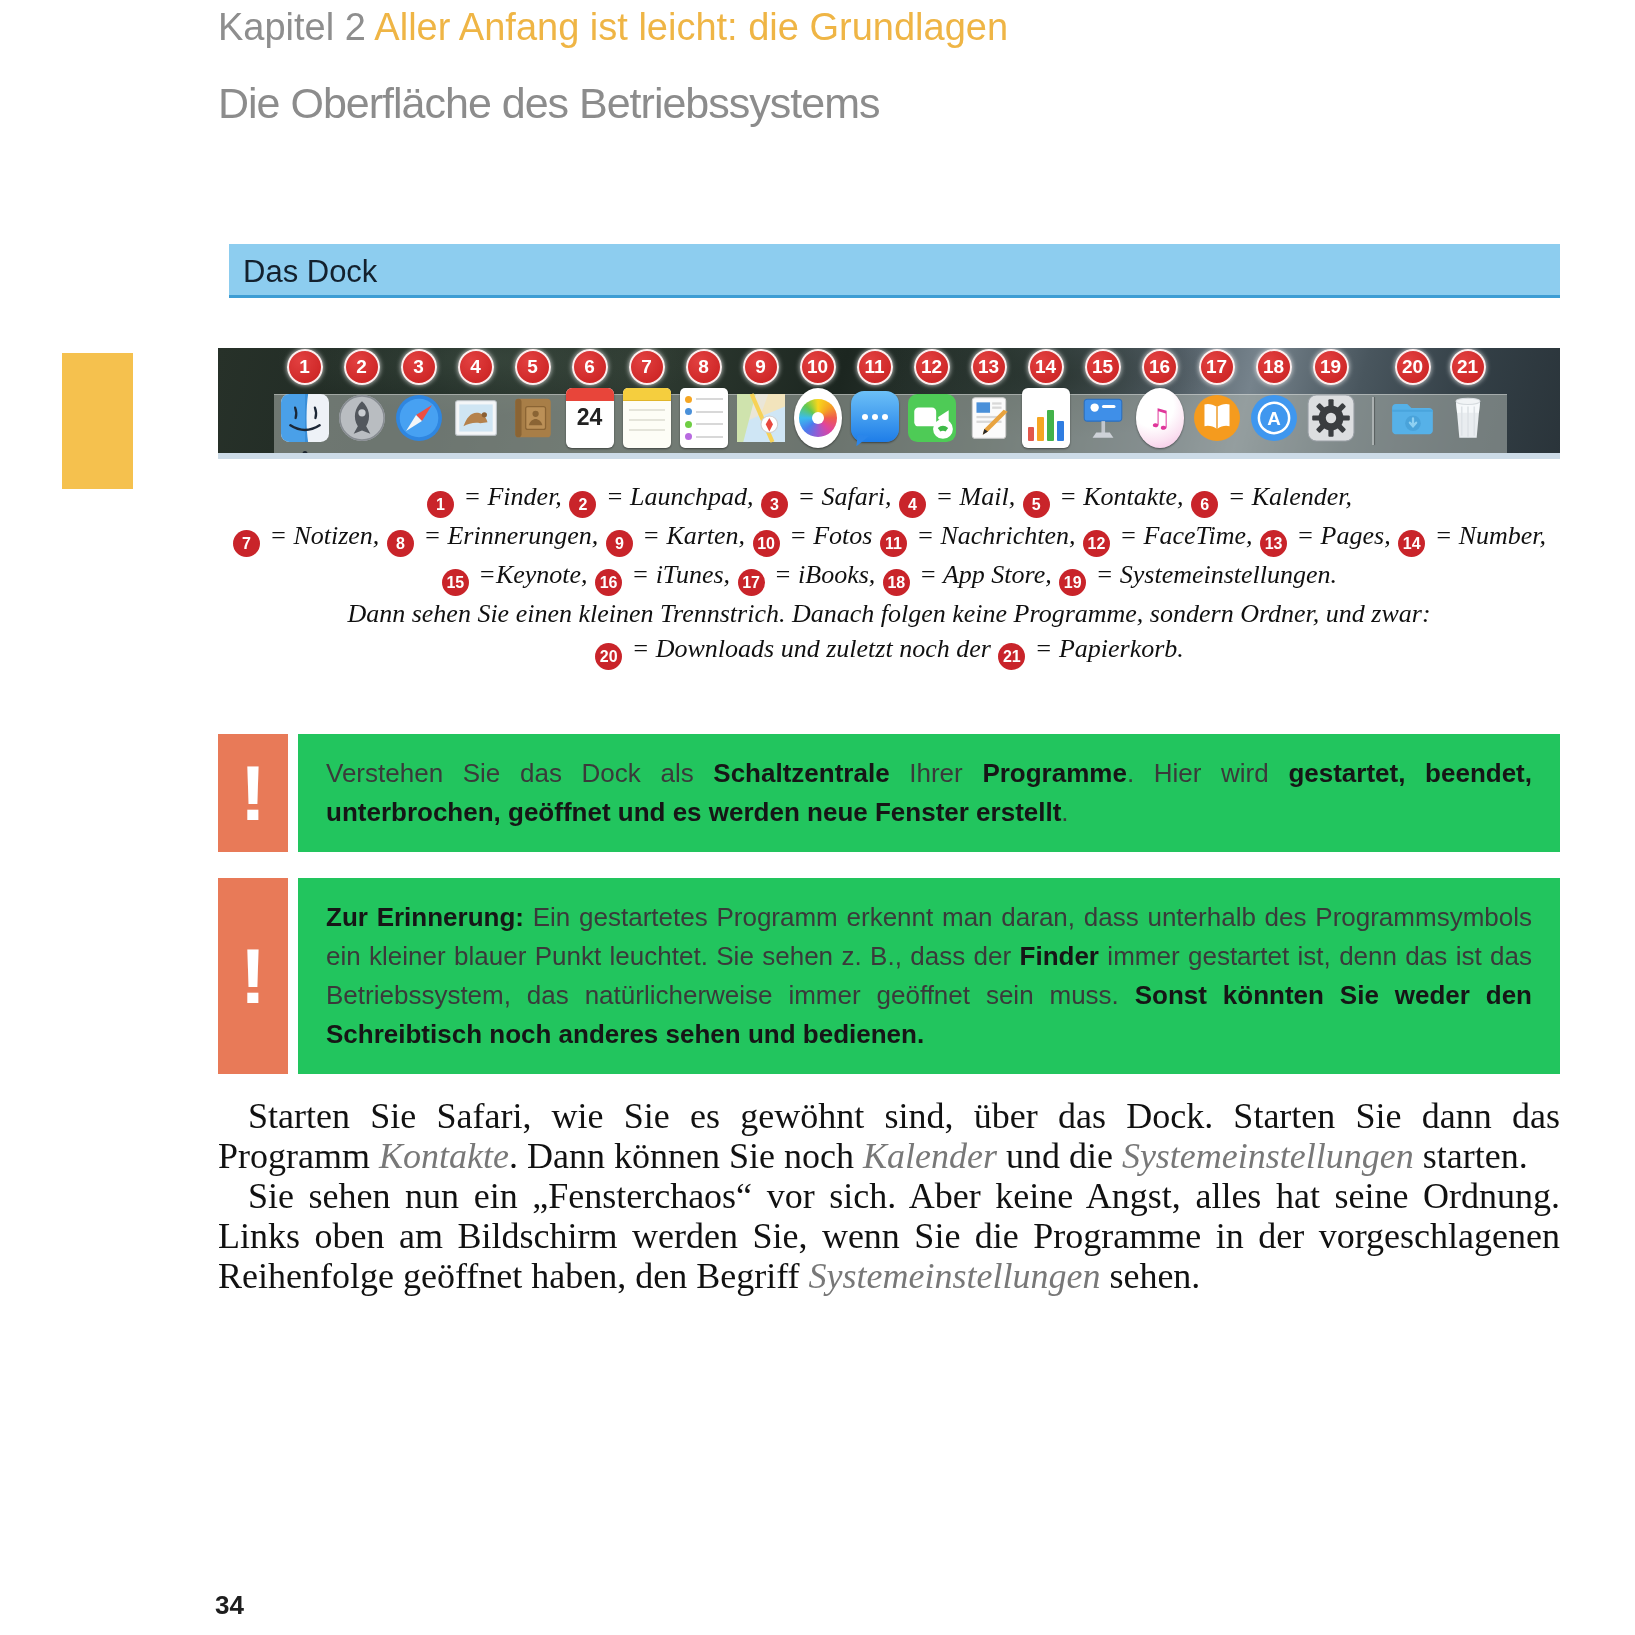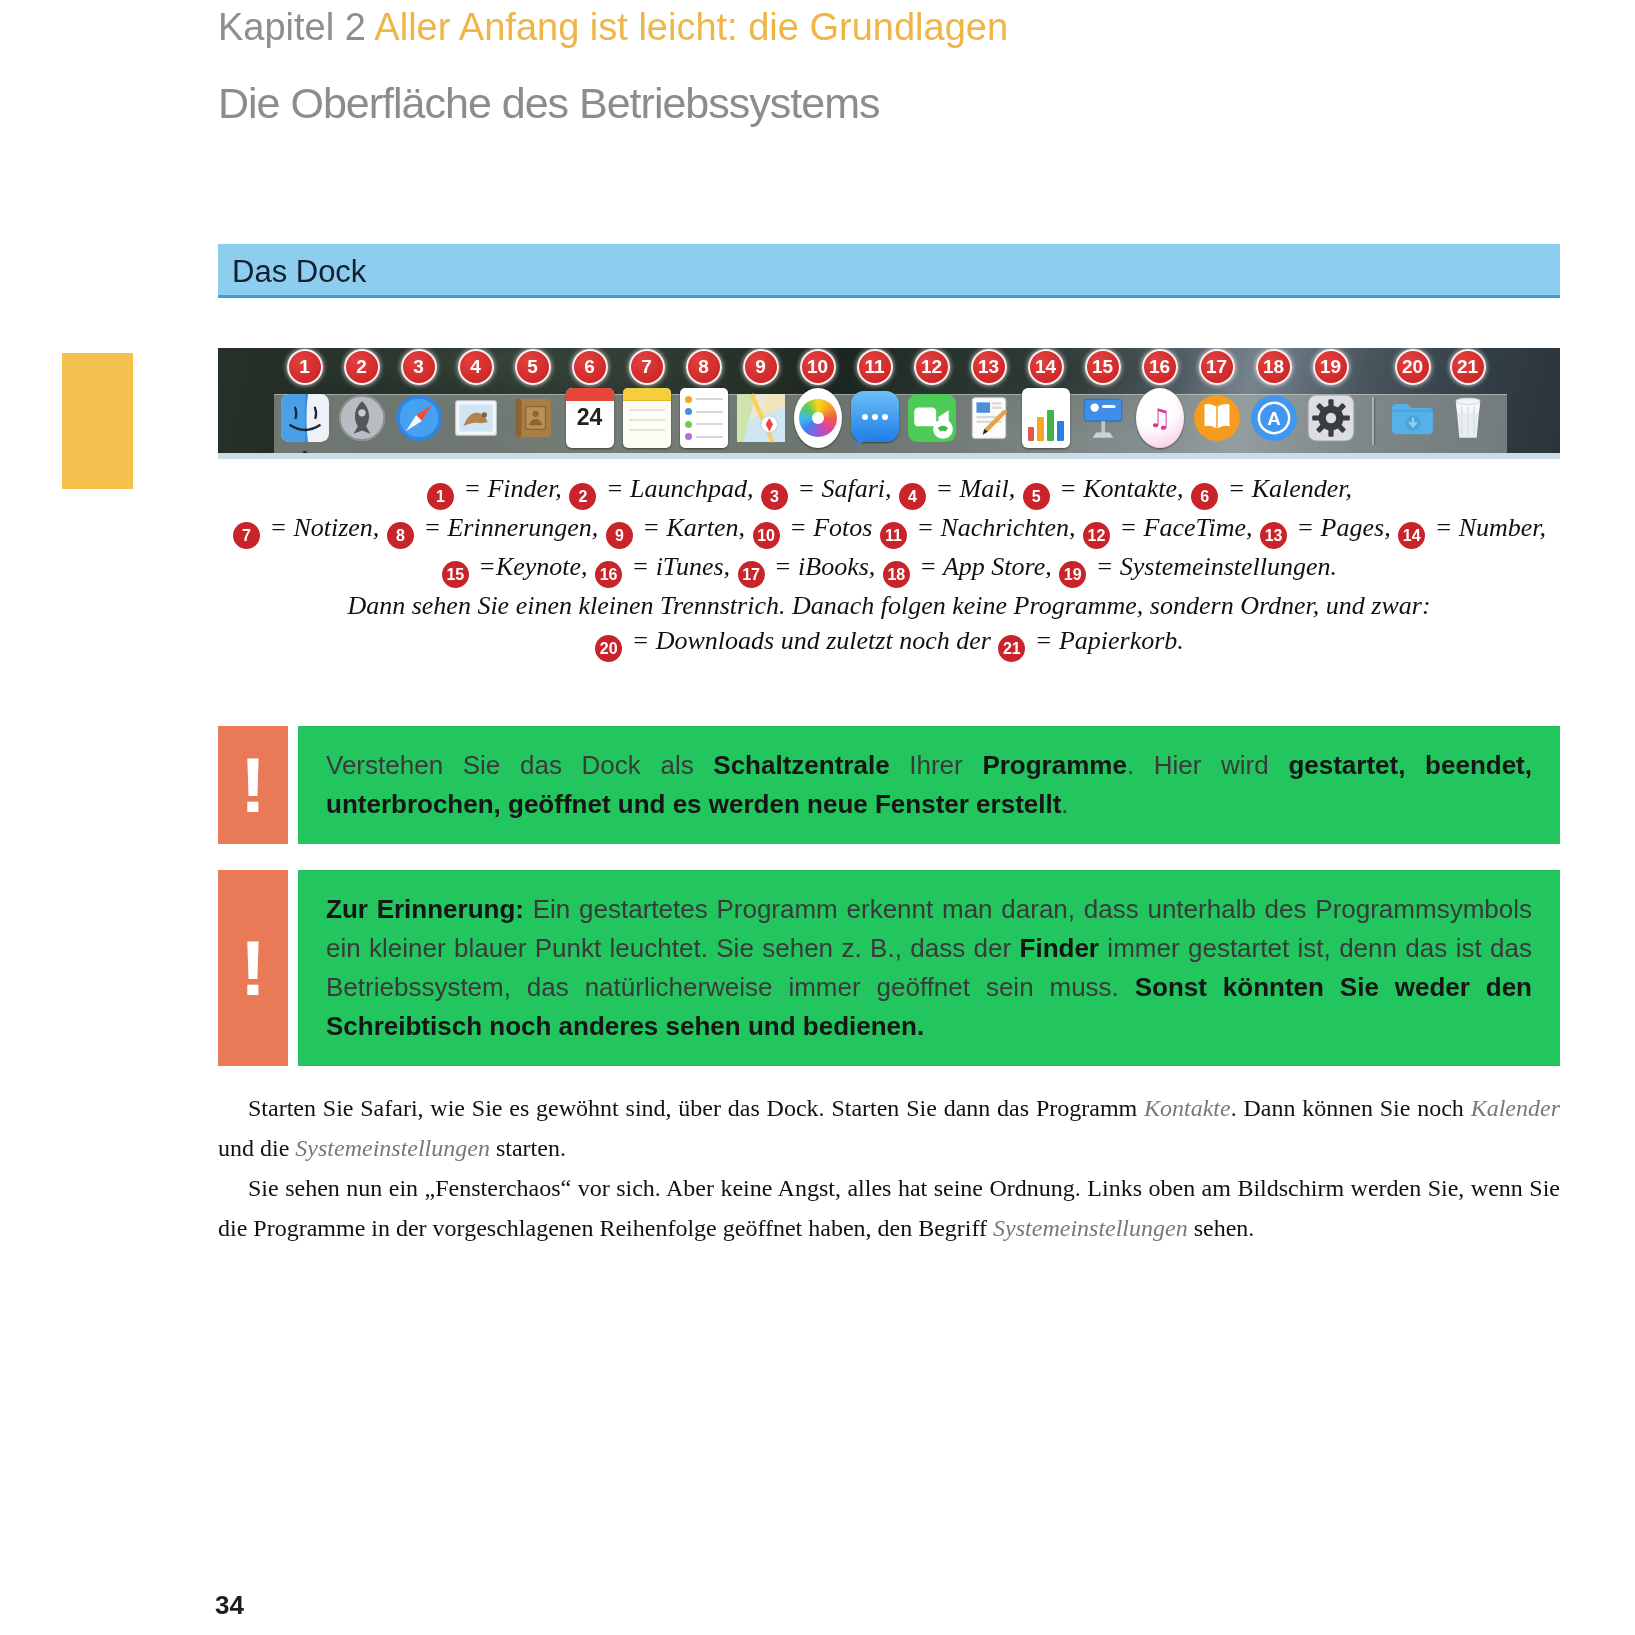--- a/index.html
+++ b/index.html
@@ -9,21 +9,21 @@
 
   
   .chapter-line{padding-top:6px;font-family:"Liberation Sans",sans-serif;font-size:38px;color:#8e8e8e;}
   .chapter-title{color:#efb545;}
   .page-title{margin:30px 0 0 0;font-family:"Liberation Sans",sans-serif;font-weight:normal;
               font-size:43px;color:#8c8c8c;letter-spacing:-1px;}
 
   
   .section-bar{margin-top:116px;height:54px;background:#8dcdef;border-bottom:3px solid #3d9dd4;
                font-family:"Liberation Sans",sans-serif;font-size:31px;color:#13212e;
-               line-height:56px;padding-left:14px;box-sizing:border-box;}
+               line-height:56px;padding-left:14px;box-sizing:border-box;margin-left:11px;}
   .yellow{position:absolute;left:62px;top:353px;width:71px;height:136px;background:#f5c14e;}
 
   .intro{margin:26px 0 0 0;font-size:28px;line-height:40px;text-align:justify;}
 
   
   .dock-figure{margin-top:50px;height:111px;position:relative;overflow:hidden;
     background:linear-gradient(105deg,#273129 0%,#1f2a24 16%,#2e3a31 32%,#1c2620 46%,
       #323f3a 58%,#55616a 70%,#76838c 76%,#49565e 84%,#333f46 92%,#2a343a 100%);}
   .dock-figure::before{content:"";position:absolute;inset:0;
     background:radial-gradient(ellipse 300px 80px at 20% 10%,rgba(90,110,95,.35),transparent 70%),
@@ -73,37 +73,37 @@
     border-top-color:#2b86ea;border-left-color:#2b86ea;transform:rotate(6deg);}
   .num-ic{width:100%;height:100%;background:#fff;border-radius:6px;box-shadow:0 1px 2px rgba(0,0,0,.45);
     display:flex;align-items:flex-end;justify-content:center;gap:3px;padding:6px 6px 7px;box-sizing:border-box;}
   .bar{width:7px;border-radius:1px;display:block;}
   .itunes{width:100%;height:100%;border-radius:50%;box-shadow:0 1px 2px rgba(0,0,0,.45);
     background:radial-gradient(circle at 35% 30%,#ffffff 40%,#fbe3f2 68%,#f3b9e0);
     display:flex;align-items:center;justify-content:center;font-size:26px;color:#e0369b;
     font-family:"DejaVu Sans",sans-serif;}
 
   
-  .caption{margin-top:12px;text-align:center;font-style:italic;font-size:26px;line-height:35px;color:#101010;}
+  .caption{margin-top:20px;text-align:center;font-style:italic;font-size:26px;line-height:35px;color:#101010;}
   .cbadge{display:inline-flex;width:27px;height:27px;border-radius:50%;background:#c9242a;color:#fff;
     font-family:"Liberation Sans",sans-serif;font-style:normal;font-weight:bold;font-size:16px;
     align-items:center;justify-content:center;vertical-align:-5px;margin:0 3px 0 1px;}
 
   
   .note{display:flex;gap:10px;}
   .note-1{margin-top:64px;}
   .note-2{margin-top:26px;}
   .note-flag{flex:0 0 70px;background:#e87a58;display:flex;align-items:center;justify-content:center;
     color:#fff;font-family:"Liberation Sans",sans-serif;font-weight:bold;font-size:78px;line-height:1;}
   .note-body{flex:1;background:#22c55e;padding:20px 28px;font-family:"Liberation Sans",sans-serif;
     font-size:26px;line-height:39px;color:#3a3a3a;text-align:justify;}
   .note-body b{color:#161616;}
 
   
-  .bodytext{margin-top:22px;font-size:24px;line-height:40px;text-align:justify;}
+  .bodytext{margin-top:22px;font-size:36px;line-height:40px;text-align:justify;}
   .bodytext p{margin:0;text-indent:30px;}
   .bodytext .it{font-style:italic;color:#787878;}
 
   .pageno{position:absolute;left:215px;top:1590px;font-family:"Liberation Sans",sans-serif;
     font-weight:bold;font-size:26px;color:#1e1e1e;}
 </style>
 </head>
 <body>
 
 <div class="page">

